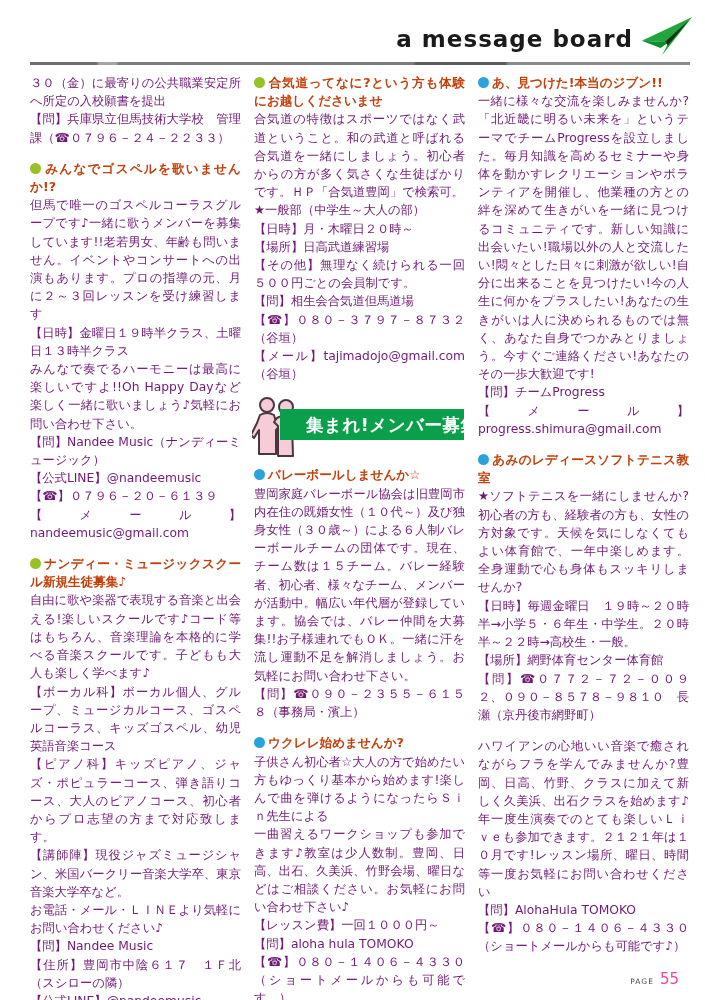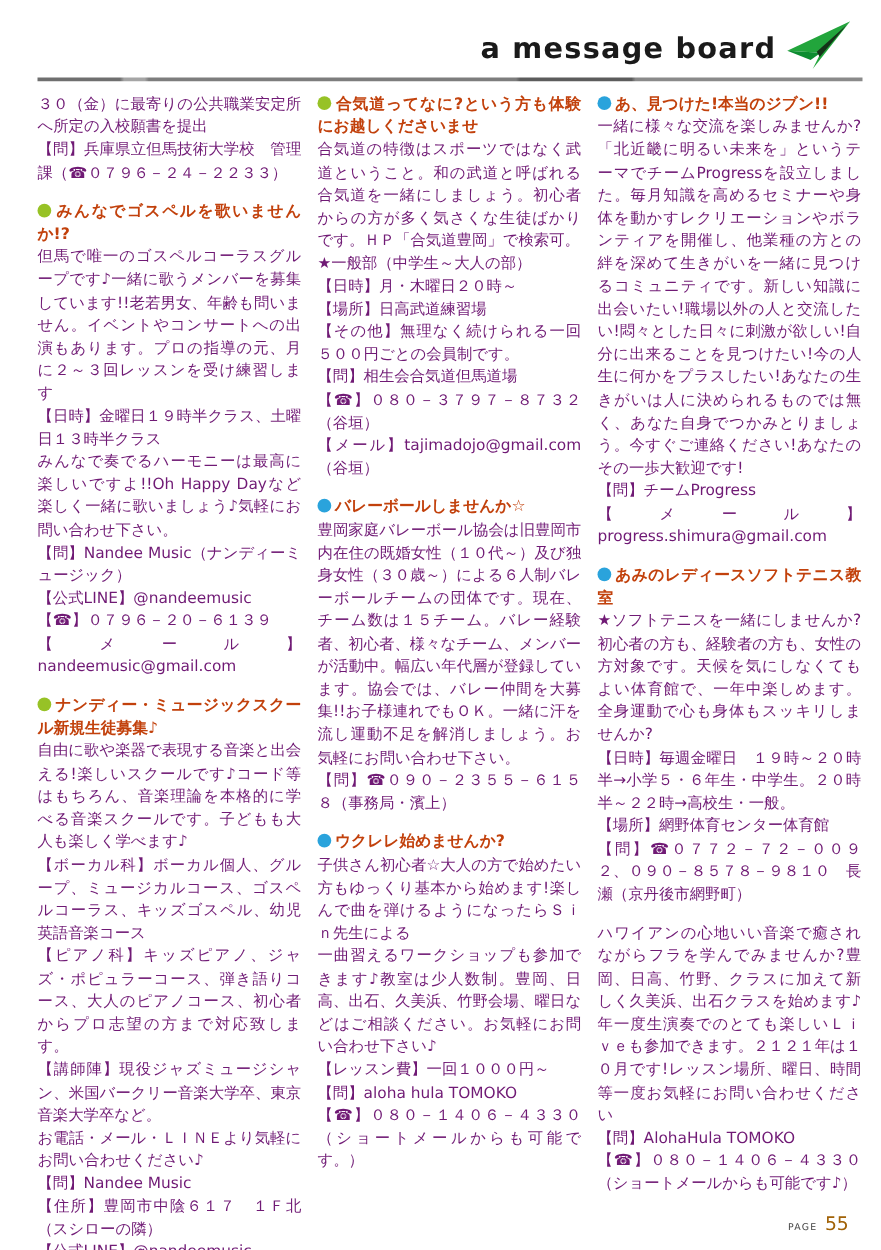--- a/index.html
+++ b/index.html
@@ -6,21 +6,21 @@
   .page{
     position:relative;
     width:705px;height:1000px;
     background:#ffffff;
     overflow:hidden;
     font-family:"DejaVu Sans","Liberation Sans",sans-serif;
     color:#333;
   }
   
   .masthead{
-    position:absolute;top:16px;right:24px;
+    position:absolute;top:16px;right:12px;
     display:flex;align-items:center;gap:8px;
   }
   .masthead-title{
     font-size:23px;font-weight:bold;color:#1a1a1a;
     letter-spacing:1px;
   }
   .plane{width:52px;height:46px;flex:0 0 auto;}
   .rule{
     position:absolute;top:62px;left:30px;width:660px;height:3px;
     background:linear-gradient(90deg,
@@ -59,21 +59,21 @@
     color:#ffffff;font-weight:bold;font-size:17.5px;letter-spacing:0.5px;
     white-space:nowrap;
   }
   .people-svg{position:absolute;left:-2px;top:0;}
   
   .footer{
     position:absolute;right:26px;bottom:12px;
     display:flex;align-items:baseline;gap:6px;
   }
   .footer-label{font-size:7.5px;letter-spacing:1px;color:#444;}
-  .footer-num{font-size:15px;color:#a16207;}
+  .footer-num{font-size:15px;color:#ec4899;}
 </style>
 </head>
 <body>
 
 <div class="page">
 
   <div class="masthead">
     <span class="masthead-title">a message board</span>
     <svg class="plane" viewBox="0 0 64 56">
       <polygon points="1,30 63,1 34,32" fill="#22a53c"></polygon>
@@ -122,20 +122,33 @@
         <div class="body">合気道の特徴はスポーツではなく武道ということ。和の武道と呼ばれる合気道を一緒にしましょう。初心者からの方が多く気さくな生徒ばかりです。ＨＰ「合気道豊岡」で検索可。
 ★一般部（中学生～大人の部）
 【日時】月・木曜日２０時～
 【場所】日高武道練習場
 【その他】無理なく続けられる一回５００円ごとの会員制です。
 【問】相生会合気道但馬道場
 【☎】０８０－３７９７－８７３２（谷垣）
 【メール】tajimadojo@gmail.com（谷垣）</div>
       </div>
 
+      <div class="banner-row">
+        <svg class="people-svg" width="48" height="62" viewBox="0 0 48 62">
+          <g stroke="#4a3540" stroke-width="2" fill="#f6ccd6" stroke-linejoin="round">
+            <circle cx="15" cy="9" r="7"></circle>
+            <path d="M8,19 Q15,15 22,19 L24,26 L30,20 L33,24 L24,34 L24,58 L7,58 L7,34 L2,42 L-1,39 L5,27 Z"></path>
+            <circle cx="34" cy="11" r="7"></circle>
+            <path d="M27,21 Q34,17 41,21 L46,30 L43,34 L40,29 L41,60 L26,60 L26,30 L22,26 L25,22 Z"></path>
+          </g>
+        </svg>
+        <div class="banner-bar" style="background: rgb(10, 160, 75);">
+          <span class="banner-label">集まれ!メンバー募集</span>
+        </div>
+      </div>
 
       <div class="article">
         <div class="title"><span class="bullet" style="background: rgb(42, 163, 220);"></span><span>バレーボールしませんか☆</span></div>
         <div class="body">豊岡家庭バレーボール協会は旧豊岡市内在住の既婚女性（１０代～）及び独身女性（３０歳～）による６人制バレーボールチームの団体です。現在、チーム数は１５チーム。バレー経験者、初心者、様々なチーム、メンバーが活動中。幅広い年代層が登録しています。協会では、バレー仲間を大募集!!お子様連れでもＯＫ。一緒に汗を流し運動不足を解消しましょう。お気軽にお問い合わせ下さい。
 【問】☎０９０－２３５５－６１５８（事務局・濱上）</div>
       </div>
       <div class="article">
         <div class="title"><span class="bullet" style="background: rgb(42, 163, 220);"></span><span>ウクレレ始めませんか?</span></div>
         <div class="body">子供さん初心者☆大人の方で始めたい方もゆっくり基本から始めます!楽しんで曲を弾けるようになったらＳｉｎ先生による
 一曲習えるワークショップも参加できます♪教室は少人数制。豊岡、日高、出石、久美浜、竹野会場、曜日などはご相談ください。お気軽にお問い合わせ下さい♪

